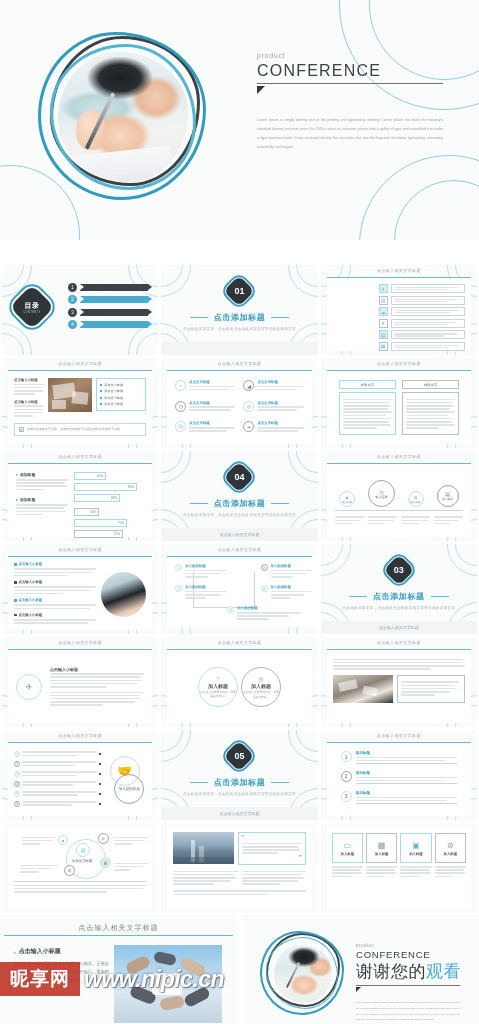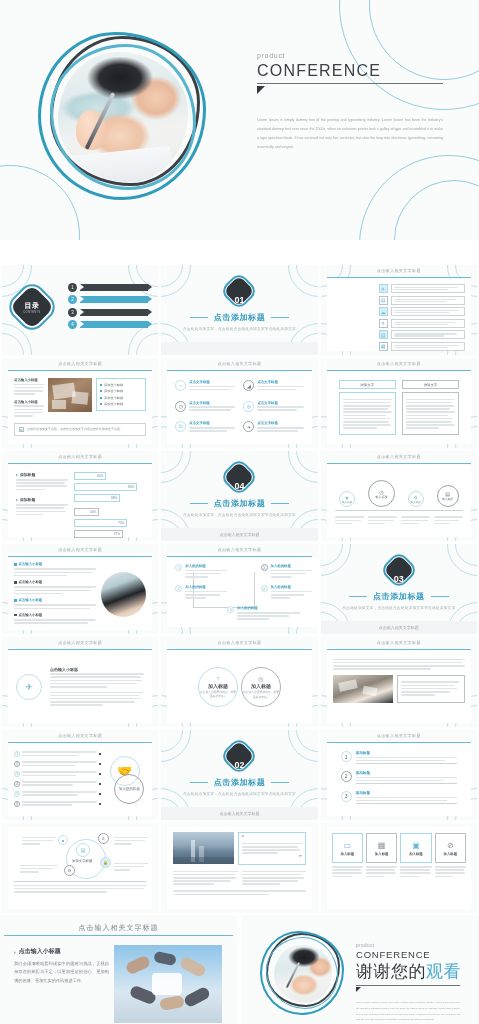--- a/index.html
+++ b/index.html
@@ -69,21 +69,21 @@
   .ca-br2{width:62px;height:62px;right:-32px;bottom:-30px;}
 
   .s-head { position:absolute; left:0; right:0; top:0; height:14px; }
   .s-head .ht { position:absolute; left:0; right:0; top:3px; text-align:center; font-size:4px; color:#9aa4aa; letter-spacing:.4px; }
   .s-head .hr { position:absolute; left:6px; right:6px; top:11.5px; height:1px; background:#6cb9d2; }
   .s-body { position:absolute; left:6px; right:6px; top:14px; bottom:4px; background:#fff; }
 
   
   .sec { background:#fafbfb; }
   .sec-inner { position:absolute; inset:0; display:flex; flex-direction:column; align-items:center; justify-content:center; }
-  .hexnum { position:relative; width:28px; height:28px; display:flex; align-items:flex-end; justify-content:center; margin-bottom:7px; }
+  .hexnum { position:relative; width:28px; height:28px; display:flex; align-items:center; justify-content:center; margin-bottom:7px; }
   .hexnum .outer {
     position:absolute; inset:0; border:2px solid #3a9dc0;
     border-radius:34% 34% 34% 34% / 34% 34% 34% 34%;
     transform:rotate(45deg);
   }
   .hexnum .inner {
     position:absolute; inset:3px; background:#2f3438;
     border-radius:30%; transform:rotate(45deg);
   }
   .hexnum span { position:relative; z-index:2; color:#fff; font-size:9px; font-weight:bold; }
@@ -905,21 +905,21 @@
         <div class="corner-arc ca-tr1"></div>
           <div class="corner-arc ca-tr2"></div>
         <div class="corner-arc ca-bl1"></div>
           <div class="corner-arc ca-bl2"></div>
         <div class="corner-arc ca-br1"></div>
           <div class="corner-arc ca-br2"></div>
         <div class="sec-inner" style="padding-bottom:12px;">
           <div class="hexnum">
             <div class="outer"></div>
               <div class="inner"></div>
-            <span>02</span>
+            <span>05</span>
           </div>
           <div class="sec-title">
             <div class="dash"></div>
             <div class="t">点击添加标题</div>
             <div class="dash"></div>
           </div>
           <div class="sec-sub">点击此处添加文字，点击此处点击此处添加文字节点此处添加文字</div>
         </div>
         <div class="sec-foot">
           <div class="ft">点击输入相关文字标题</div>
@@ -1154,14 +1154,18 @@
         <div class="thanks-cn">
           <span class="dark">谢谢您的</span><span class="blue">观看</span>
         </div>
         <div style="height:1px;background:#6d7276;margin-top:2px;width:104px"></div>
         <div style="width:0;height:0;border-left:5px solid #33383d;border-bottom:5px solid transparent;margin-top:1px"></div>
         <div style="margin-top:8px;font-size:2.4px;line-height:2.4;color:#9ea4a8;width:104px;text-align:justify">Lorem Ipsum is simply dummy text of the printing and typesetting industry. Lorem Ipsum has been the industry's standard dummy text ever since the 1500s, when an unknown printer took a galley of type and scrambled it to make a type specimen book. It has survived not only five centuries, but also the leap into electronic typesetting, remaining essentially unchanged.</div>
       </div>
     </div>
   </div>
 
+  <div class="wm">
+    <div class="logo">昵享网</div>
+    <div class="url">www.nipic.cn</div>
+  </div>
 
 </div>
 
 </body></html>

